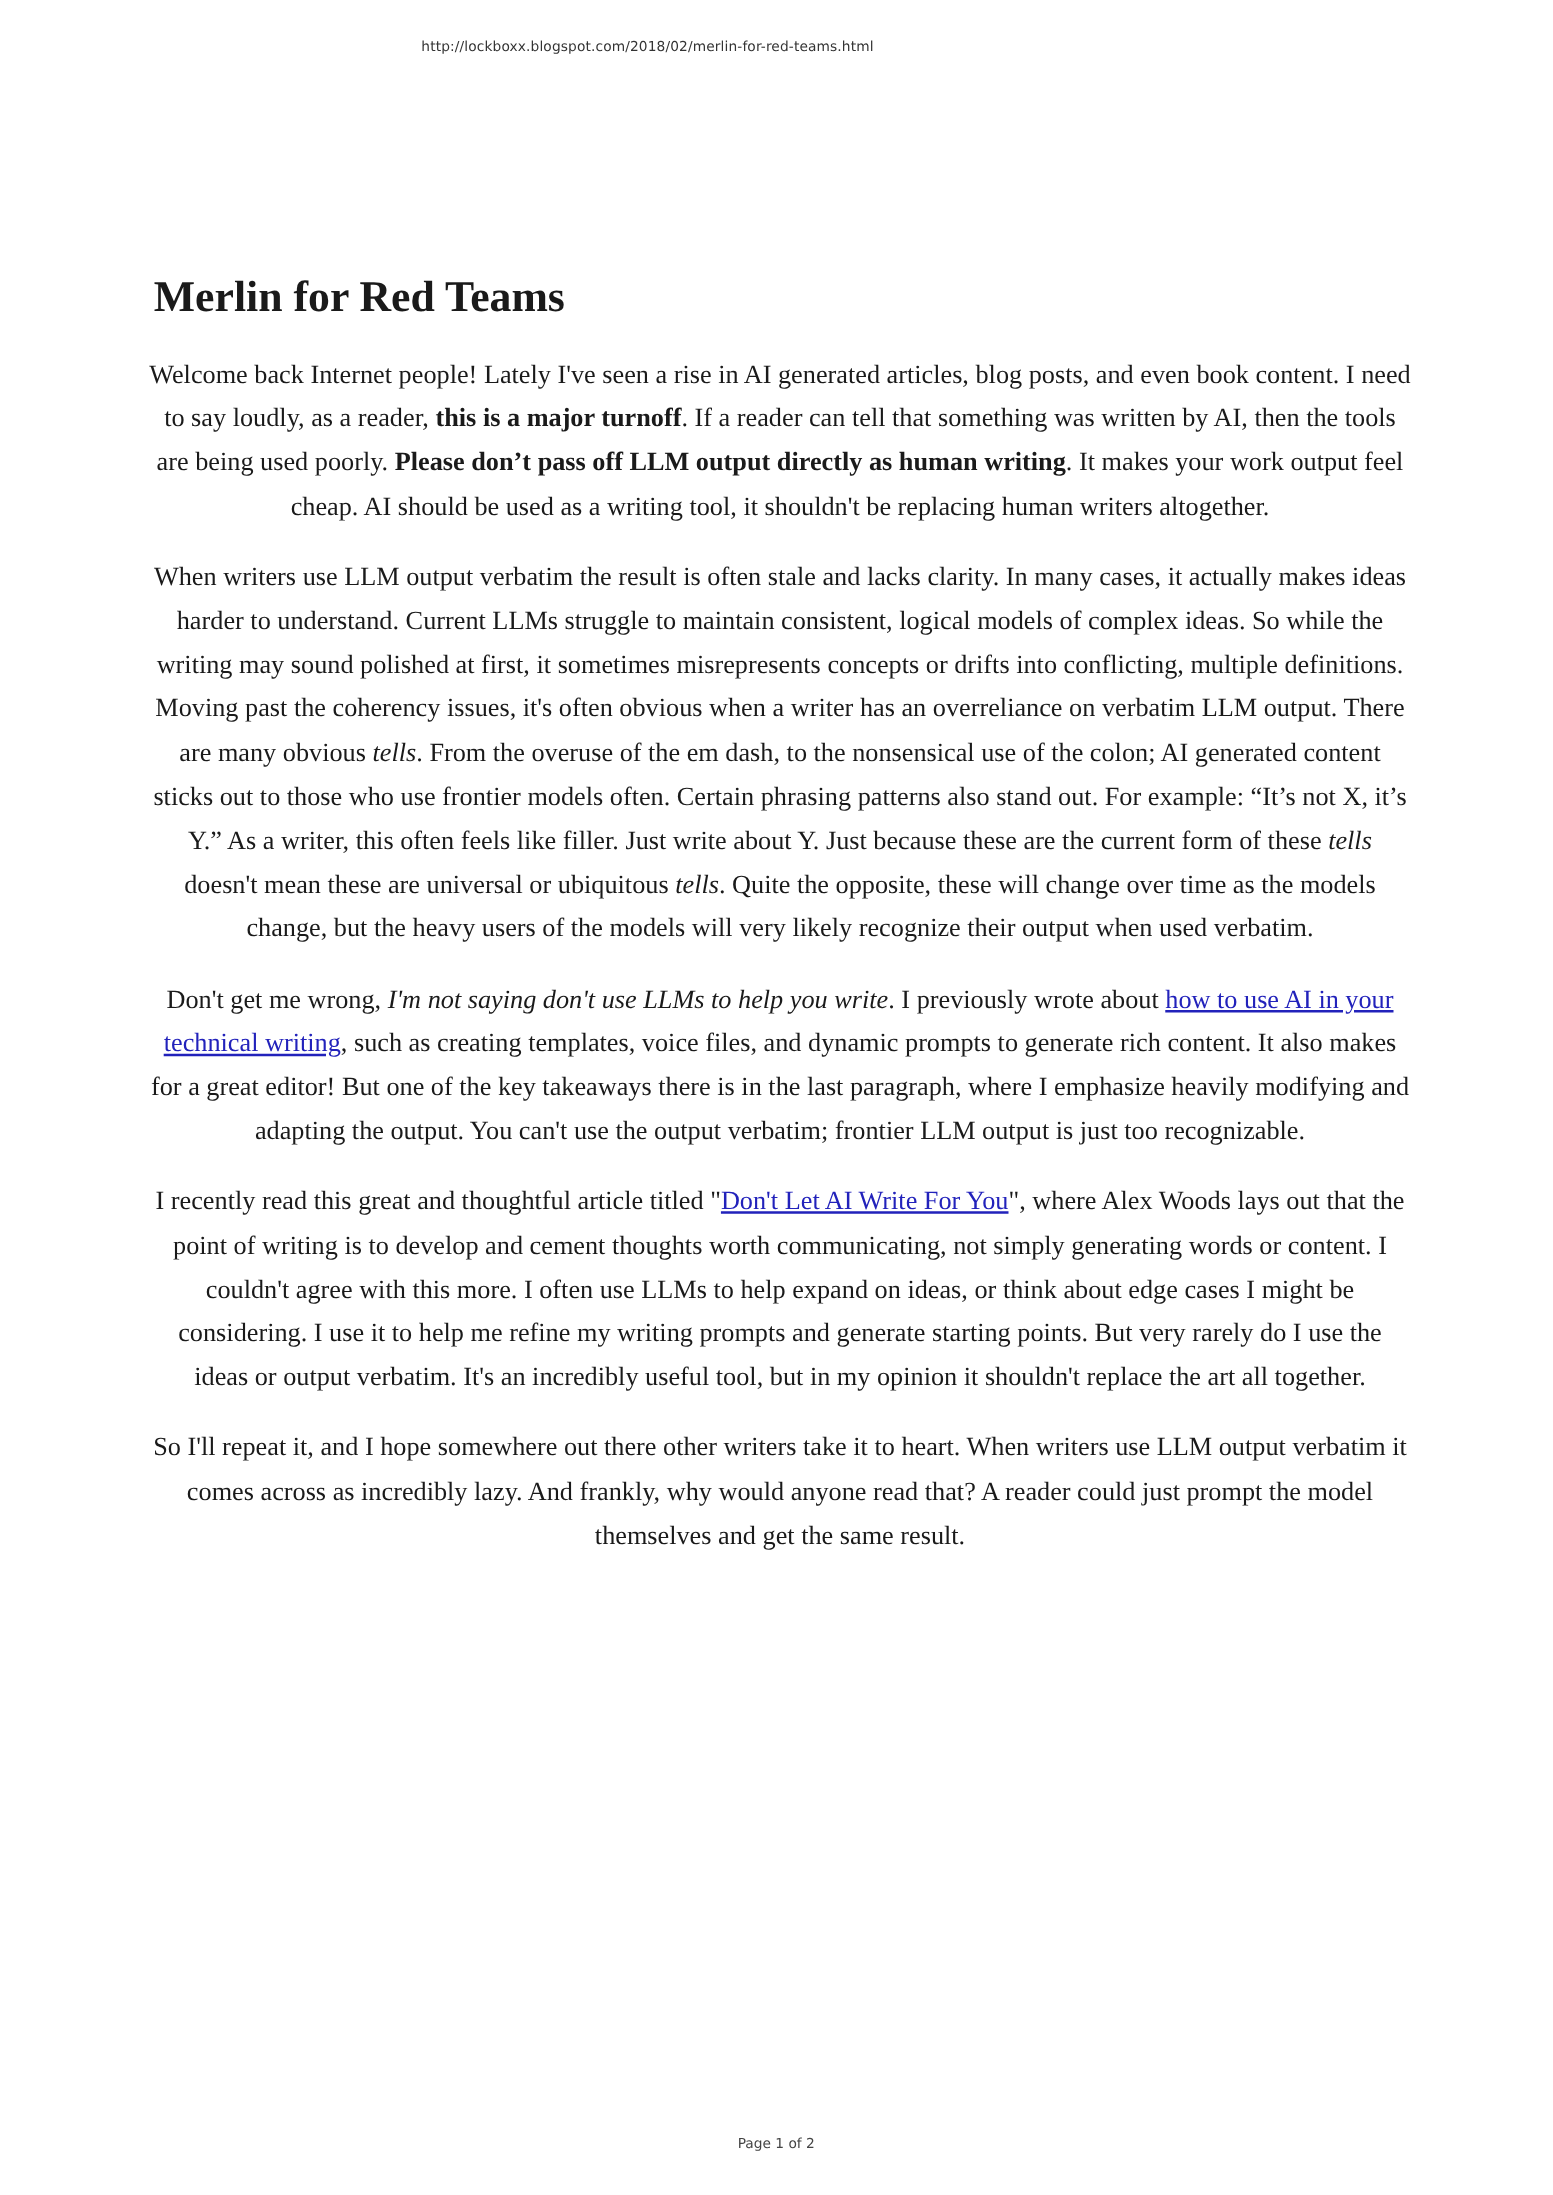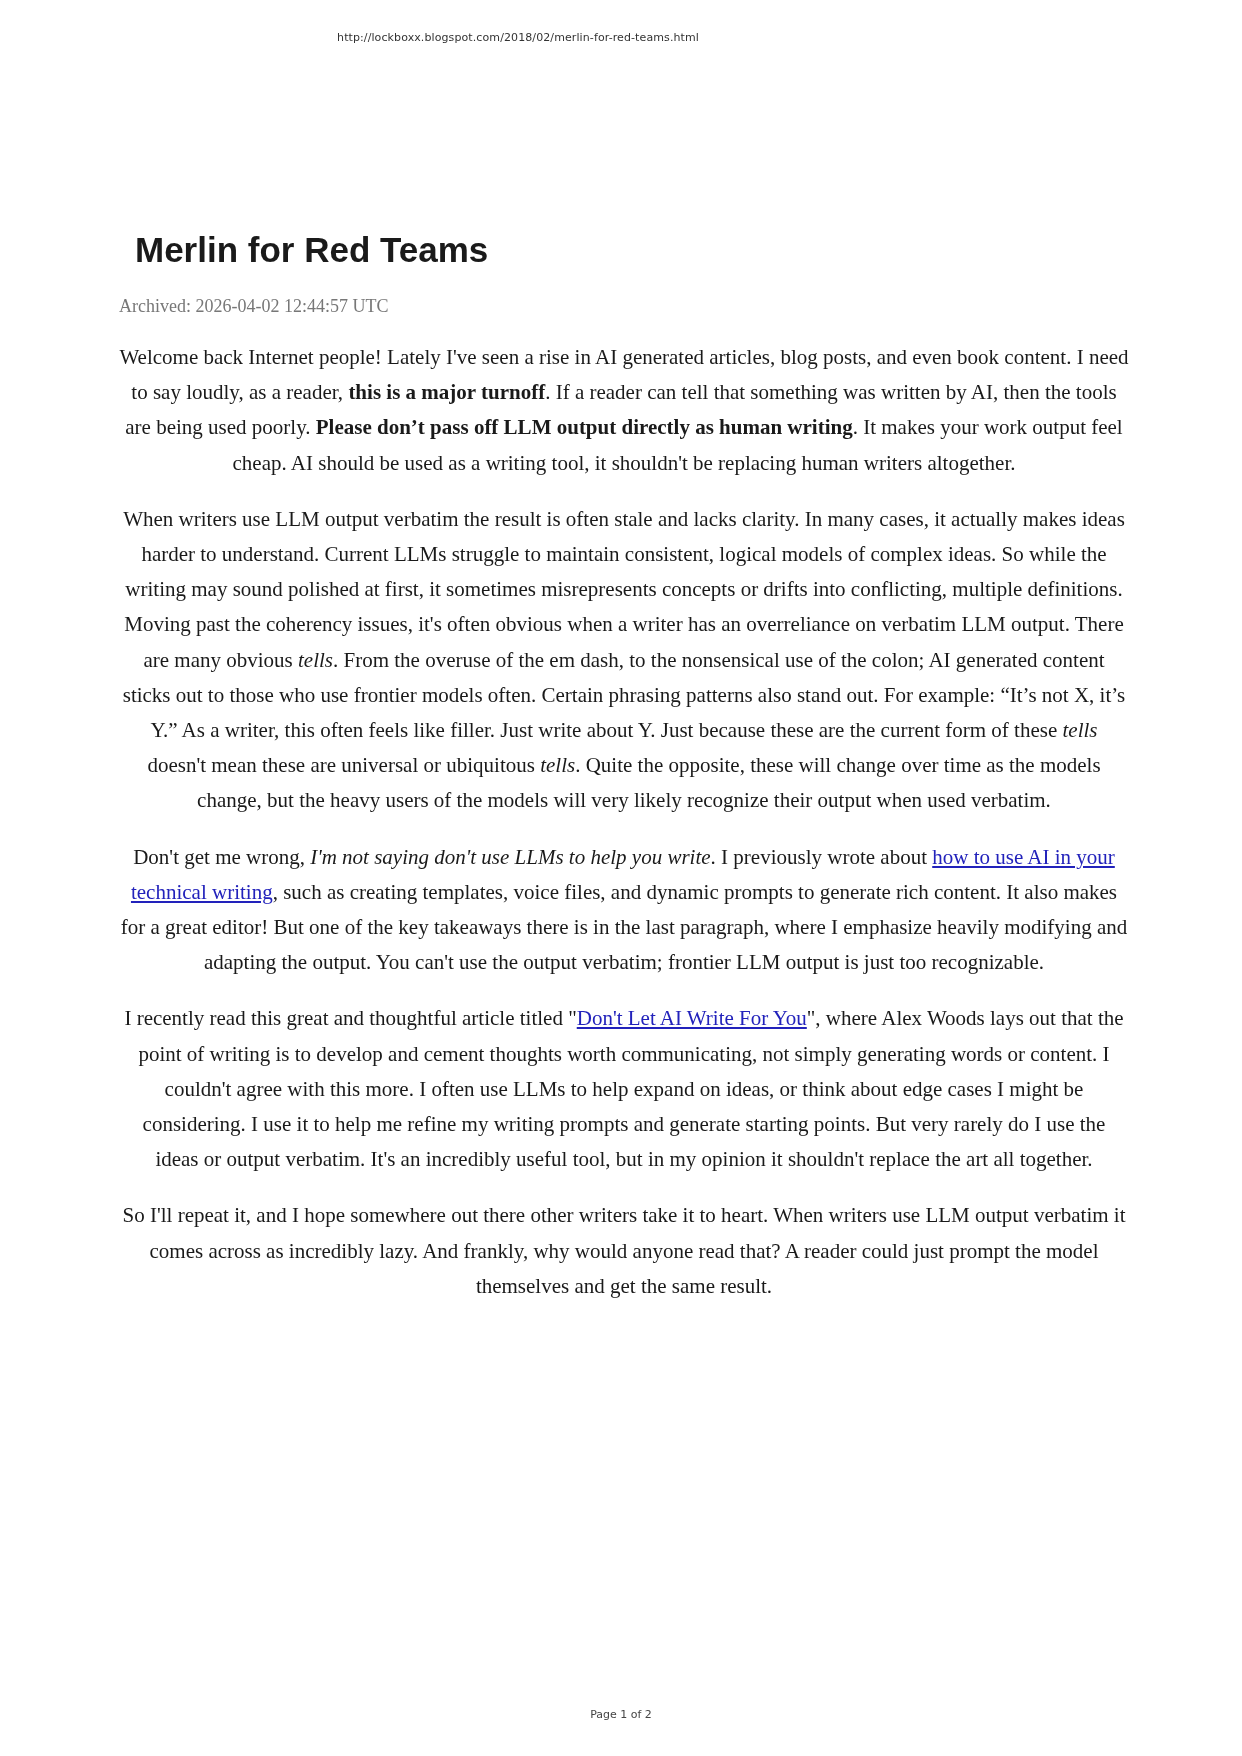--- a/index.html
+++ b/index.html
@@ -26,25 +26,25 @@
       color: #333333;
       letter-spacing: 0.1px;
     }
     .article {
       position: absolute;
       left: 119px;
       top: 212px;
       width: 1010px;
     }
     .title {
-      font-family: Liberation Sans, sans-serif;
+      font-family: Liberation Serif, serif;
       font-weight: bold;
       font-size: 35px;
       line-height: 44px;
-      margin: 16px;
+      margin: 4px;
       color: #1a1a1a;
     }
     .byline {
       font-size: 20px;
       color: #555555;
       margin-top: 26px;
       line-height: 26px;
     }
     .archived {
       font-size: 18px;
@@ -78,21 +78,20 @@
       color: #444444;
     }
   </style>
 </head>
 <body>
 
 <div class="page-url">http://lockboxx.blogspot.com/2018/02/merlin-for-red-teams.html</div>
 
 <article class="article">
   <h1 class="title">Merlin for Red Teams</h1>
-  <div class="archived">Archived: 2026-04-02 12:44:57 UTC</div>
 
   <div class="body-text">
     <p>
       <span>Welcome back Internet people! Lately I've seen a rise in AI generated articles, blog posts, and even book content. I need to say loudly, as a reader, </span><b>this is a major turnoff</b><span>. If a reader can tell that something was written by AI, then the tools are being used poorly. </span><b>Please don’t pass off LLM output directly as human writing</b><span>. It makes your work output feel cheap. AI should be used as a writing tool, it shouldn't be replacing human writers altogether.</span>
     </p>
     <p>
       <span>When writers use LLM output verbatim the result is often stale and lacks clarity. In many cases, it actually makes ideas harder to understand. Current LLMs struggle to maintain consistent, logical models of complex ideas. So while the writing may sound polished at first, it sometimes misrepresents concepts or drifts into conflicting, multiple definitions. Moving past the coherency issues, it's often obvious when a writer has an overreliance on verbatim LLM output. There are many obvious </span><i>tells</i><span>. From the overuse of the em dash, to the nonsensical use of the colon; AI generated content sticks out to those who use frontier models often. Certain phrasing patterns also stand out. For example: “It’s not X, it’s Y.” As a writer, this often feels like filler. Just write about Y. Just because these are the current form of these </span><i>tells</i><span> doesn't mean these are universal or ubiquitous </span><i>tells</i><span>. Quite the opposite, these will change over time as the models change, but the heavy users of the models will very likely recognize their output when used verbatim.</span>
     </p>
     <p>
       <span>Don't get me wrong, </span><i>I'm not saying don't use LLMs to help you write</i><span>. I previously wrote about </span><a href="#">how to use AI in your technical writing</a><span>, such as creating templates, voice files, and dynamic prompts to generate rich content. It also makes for a great editor! But one of the key takeaways there is in the last paragraph, where I emphasize heavily modifying and adapting the output. You can't use the output verbatim; frontier LLM output is just too recognizable.</span>

